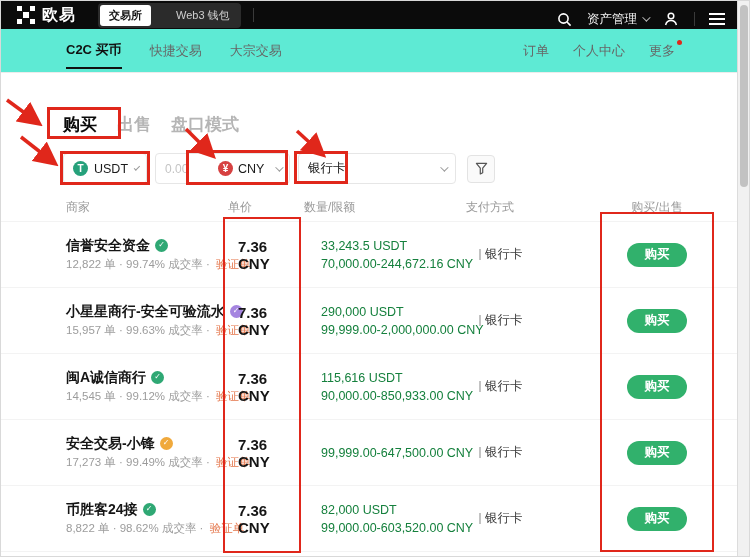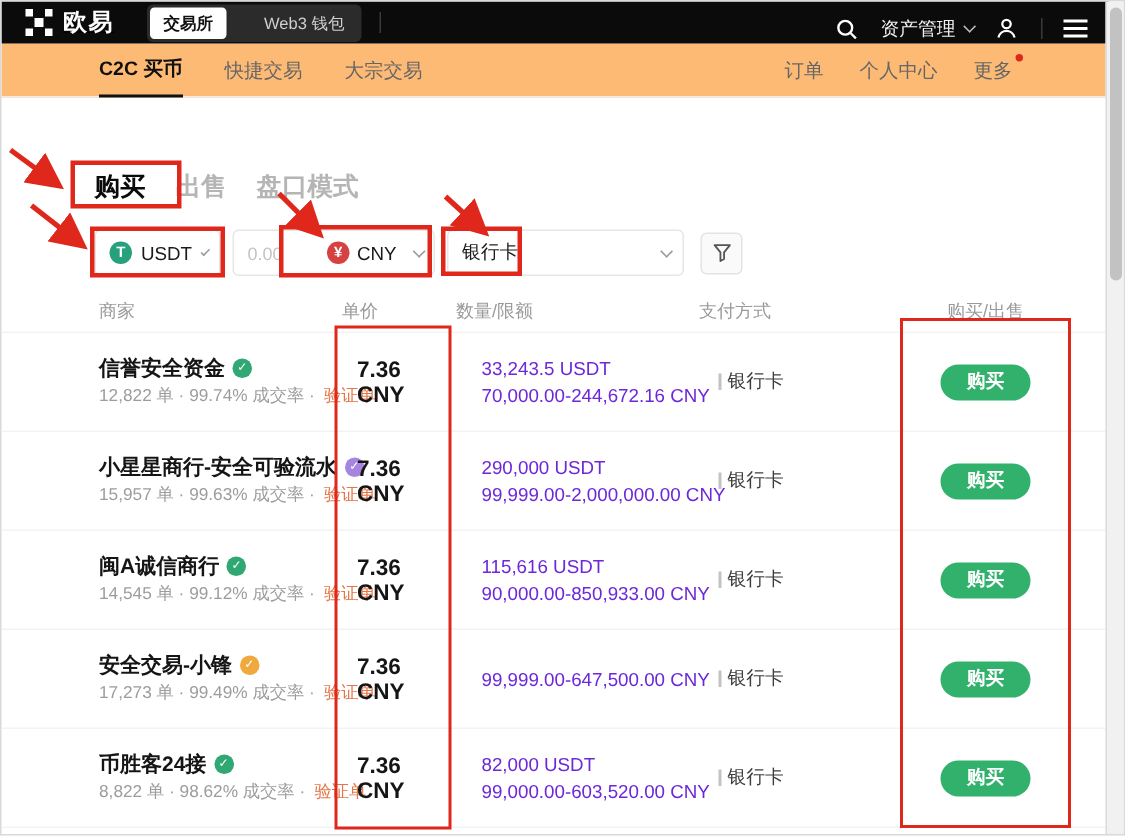--- a/index.html
+++ b/index.html
@@ -24,21 +24,21 @@
   .topbar-right { margin-left:auto; display:flex; align-items:center; gap:14px;margin-top:8px; }
   .tb-icon { width:18px; height:18px; display:flex; align-items:center; justify-content:center; }
   .assets { display:flex; align-items:center; gap:5px; color:#f2f2f2; font-size:12.5px; }
   .chev { display:inline-block; width:6px; height:6px; border-right:1.5px solid #bbb;
           border-bottom:1.5px solid #bbb; transform:rotate(45deg) translateY(-2px); }
   .chev.dark { border-color:#999; }
   .hamburger { display:flex; flex-direction:column; gap:3px; }
   .hamburger i { display:block; width:16px; height:2px; background:#fff; }
 
   
-  .subnav { position:absolute; top:28px; left:0; width:738px; height:36px; background:#fdba74;
+  .subnav { position:absolute; top:28px; left:0; width:738px; height:44px; background:#5eead4;
             border-bottom:1px solid #ececec; display:flex; align-items:center;
             padding:0 64px 0 65px; }
   .subnav-left { display:flex; gap:28px; }
   .subnav-item { font-size:13px; color:#666; height:36px; display:flex; align-items:center; cursor:pointer; }
   .subnav-item.active { color:#111; font-weight:bold; border-bottom:2.5px solid #111; }
   .subnav-right { margin-left:auto; display:flex; gap:24px; align-items:center; }
   .subnav-right .subnav-item { position:relative; }
   .dot-badge { position:absolute; top:7px; right:-7px; width:5px; height:5px; border-radius:50%; background:#e0271b; }
 
   
@@ -73,21 +73,21 @@
            height:66px; align-items:center; border-bottom:1px solid #f3f3f3; }
   .c-merchant { line-height:1; }
   .m-top { display:flex; align-items:center; gap:5px; white-space:nowrap; }
   .m-name { font-size:14px; font-weight:bold; color:#151515; cursor:pointer; }
   .m-badge { width:13px; height:13px; border-radius:50%; display:inline-flex; align-items:center;
              justify-content:center; color:#fff; font-size:8px; flex:none; }
   .m-badge::after { content:"✓"; }
   .m-sub { margin-top:7px; font-size:11.5px; color:#9c9c9c; white-space:nowrap; }
   .m-verified { color:#e4764b; margin-left:3px; cursor:pointer; }
   .c-price { font-size:15px; font-weight:bold; color:#151515; padding-left:14px; }
-  .c-qty { font-size:12.5px; color:#6d28d9; line-height:18px; padding-left:20px; white-space:nowrap; }
+  .c-qty { font-size:12.5px; color:#15803d; line-height:18px; padding-left:20px; white-space:nowrap; }
   .c-pay { font-size:12.5px; color:#3c3c3c; padding-left:13px; display:flex; align-items:center; gap:4px; }
   .pay-bar { width:2px; height:11px; background:#c3c3c3; display:inline-block; }
   .c-action { display:flex; justify-content:center; }
   .buy-btn { width:60px; height:24px; border:0; border-radius:12px; background:#31b16c; color:#fff;
              font-size:12.5px; font-weight:bold; cursor:pointer; font-family:inherit; }
 
   
   .scroll-track { position:absolute; top:0; right:0; width:12px; height:557px; background:#f1f1f1;
                   border-left:1px solid #dcdcdc; z-index:6; }
   .scroll-thumb { position:absolute; top:4px; left:2px; width:8px; height:182px; background:#c2c2c2;

